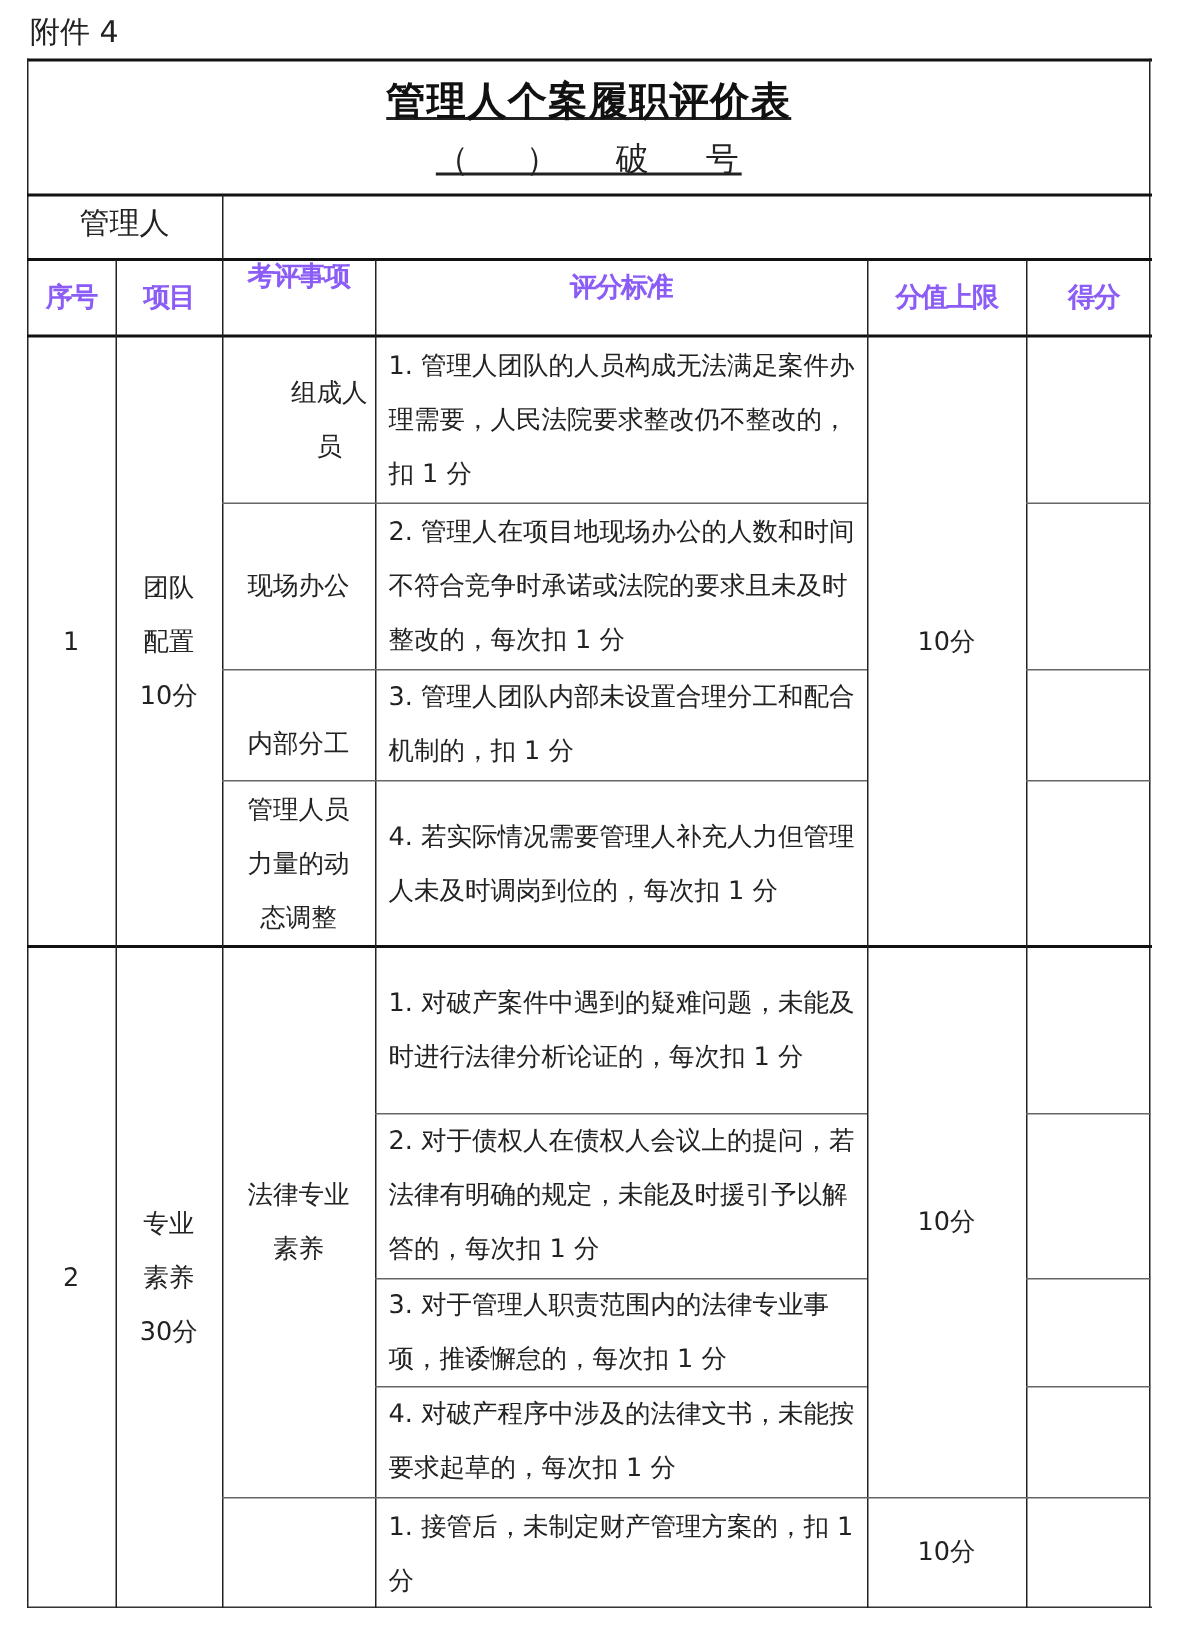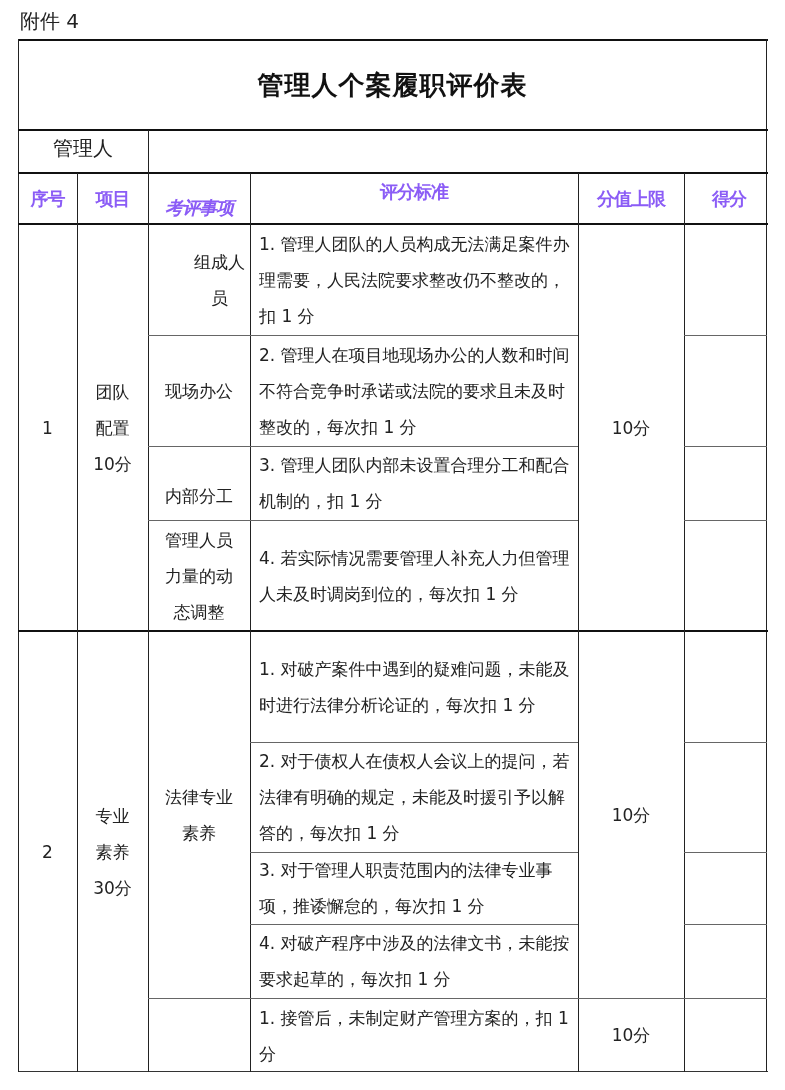--- a/index.html
+++ b/index.html
@@ -5,21 +5,21 @@
   html, body { margin: 0; padding: 0; background: #ffffff; }
   body { width: 785px; height: 1090px; position: relative; overflow: hidden;
          font-family: "DejaVu Sans", "Liberation Sans", sans-serif; color: #111; }
   .attach { position: absolute; left: 20px; top: 8px; font-size: 20px; line-height: 26px; color: #222; }
   .c { position: absolute; box-sizing: border-box; display: flex; align-items: center; justify-content: center;
        text-align: center; font-size: 17px; line-height: 36px; color: #222; }
   .hl { position: absolute; height: 0; border-top: 1.5px solid #333; }
   .hl.thick { border-top: 2px solid #111; }
   .hl.light { border-top: 1.5px solid #666; }
   .vl { position: absolute; width: 0; border-left: 1.5px solid #222; }
-  .title { flex-direction: column; line-height: normal; }
+  .title { flex-direction: column; line-height: normal; text-decoration: underline; }
   .title .t1 { font-size: 26px; font-weight: bold; letter-spacing: 1px; color: #111; }
   .title .t2 { font-size: 22px; margin-top: 6px; letter-spacing: 2px; word-spacing: 0; white-space: pre; color: #222; }
   .hdr { font-weight: bold; font-size: 18px; color: #8b5cf6; letter-spacing: -1px; }
   .crit { justify-content: flex-start; text-align: left; padding: 0 6px 0 9px; align-items: center; }
   .crit span { display: block; width: 100%; }
   .vtext { flex-direction: column; }
   .vtext span { display: block; }
   .mgr-label { font-size: 20px; }
 </style>
 </head>
@@ -55,28 +55,29 @@
 <div class="hl light" style="left:250px; width:328px; top:742px;"></div>
 <div class="hl light" style="left:684px; width:83px; top:742px;"></div>
 <div class="hl light" style="left:250px; width:328px; top:852px;"></div>
 <div class="hl light" style="left:684px; width:83px; top:852px;"></div>
 <div class="hl light" style="left:250px; width:328px; top:924px;"></div>
 <div class="hl light" style="left:684px; width:83px; top:924px;"></div>
 <div class="hl light" style="left:148px; width:619px; top:998px;"></div>
 
 <div class="c title" style="left:18px; top:40px; width:749px; height:90px;">
   <div class="t1">管理人个案履职评价表</div>
+  <div class="t2">（    ）    破    号</div>
 </div>
 
 <div class="c mgr-label" style="left:18px; top:130px; width:130px; height:36px;">管理人</div>
 <div class="c" style="left:149px; top:130px; width:617px; height:43px;"></div>
 
 <div class="c hdr" style="left:18px; top:173px; width:59px; height:51px;">序号</div>
 <div class="c hdr" style="left:77px; top:173px; width:71px; height:51px;">项目</div>
-<div class="c hdr" style="left:148px; top:182px; width:102px; height:51px;font-style:italic;">考评事项</div>
+<div class="c hdr" style="left:148px; top:159px; width:102px; height:51px;">考评事项</div>
 <div class="c hdr" style="left:250px; top:173px; width:328px; height:37px;">评分标准</div>
 <div class="c hdr" style="left:578px; top:173px; width:106px; height:51px;">分值上限</div>
 <div class="c hdr" style="left:684px; top:173px; width:90px; height:51px;">得分</div>
 
 <div class="c" style="left:18px; top:224px; width:59px; height:407px;">1</div>
 <div class="c vtext" style="left:77px; top:224px; width:71px; height:407px;">
   <span>团队</span>
   <span>配置</span>
   <span>10分</span>
 </div>

